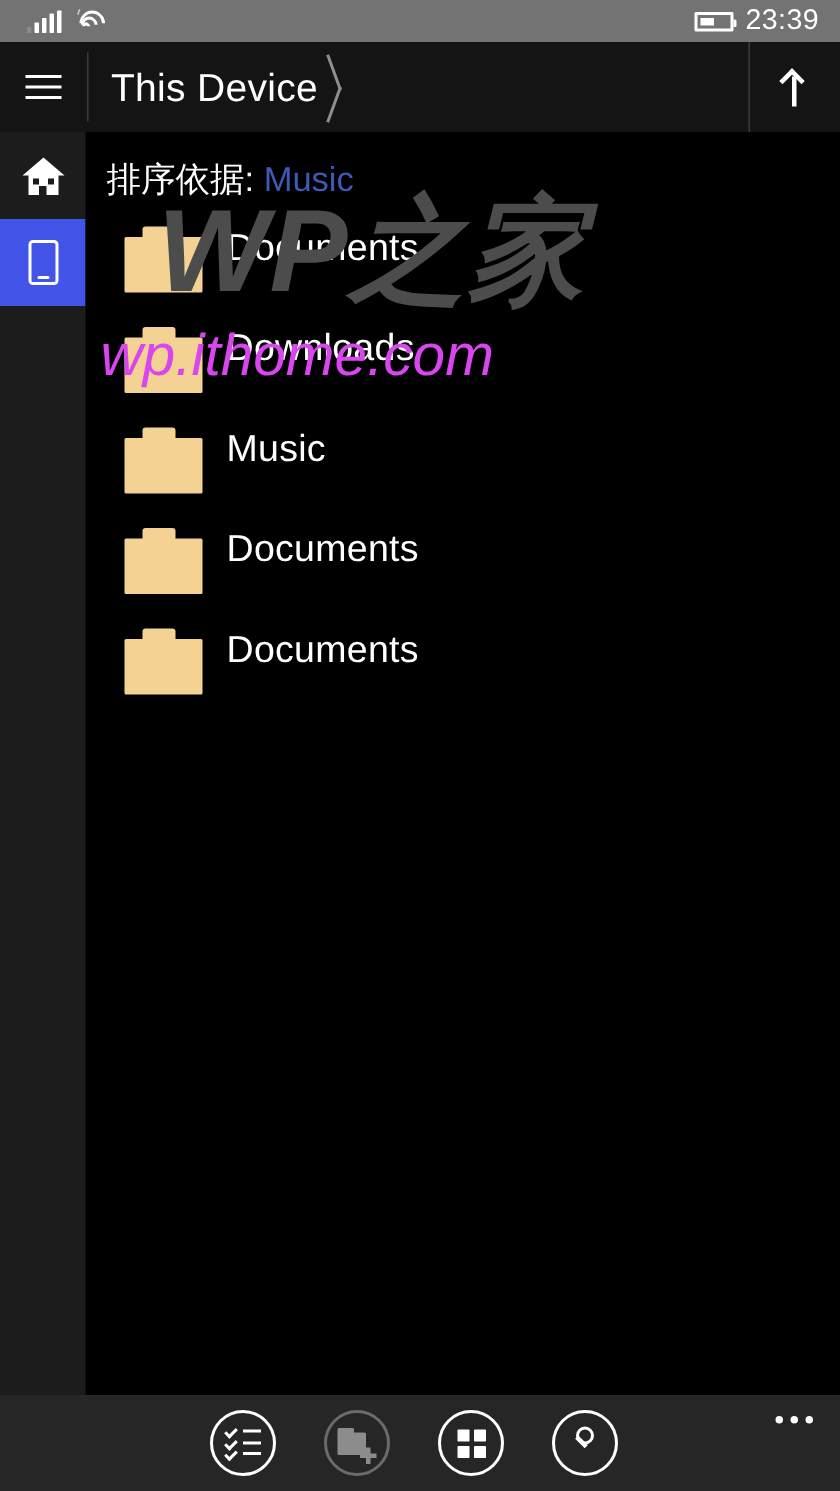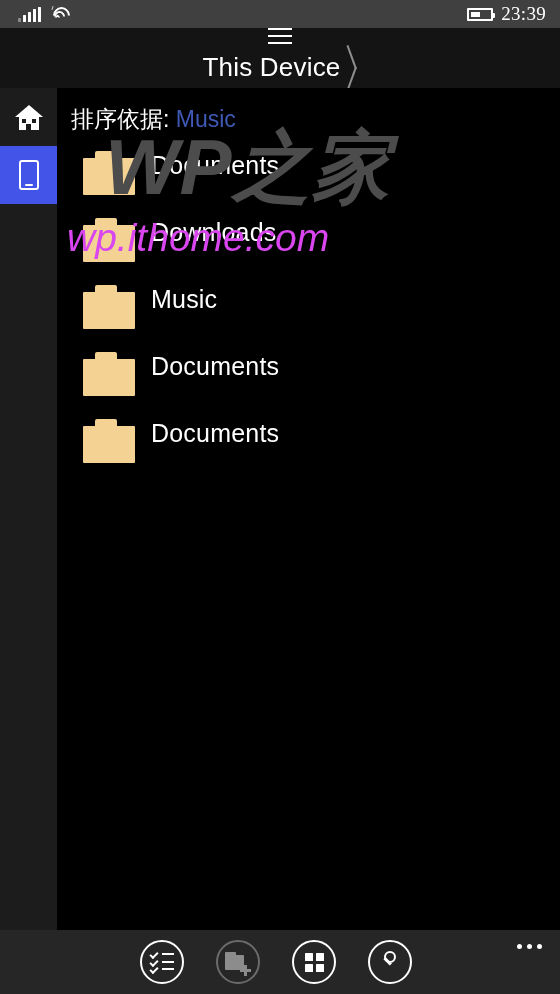--- a/index.html
+++ b/index.html
@@ -17,25 +17,24 @@
     width: 560px;
     height: 994px;
     background: #262626;
   }
 
   
   .status-bar {
     position: absolute;
     top: 0; left: 0;
     width: 560px; height: 28px;
-    background: #404040;
+    background: #737373;
     display: flex;
     align-items: center;
     padding: 0 14px 0 18px;
-    font-family: Liberation Serif, serif;
   }
   .status-left { display: flex; align-items: flex-end; gap: 9px; }
   .status-right { margin-left: auto; display: flex; align-items: center; gap: 8px; }
 
   .signal-bars { display: flex; align-items: flex-end; gap: 2px; height: 15px; }
   .signal-bars i {
     display: block; width: 3px; background: #ffffff; border-radius: 0.5px;
   }
   .signal-bars i.b1 { height: 4px;  background: #8a8a8a; }
   .signal-bars i.b2 { height: 7px; }
@@ -76,21 +75,20 @@
   .clock { color: #ffffff; font-size: 19px; letter-spacing: 0.3px; }
 
   
   .title-bar {
     position: absolute;
     top: 28px; left: 0;
     width: 560px; height: 60px;
     background: #141414;
     display: flex;
     align-items: center;
-    flex-direction: column;
   }
   .hamburger {
     width: 58px; height: 60px;
     display: flex; flex-direction: column; align-items: center; justify-content: center;
     gap: 5px; cursor: pointer;
   }
   .hamburger span { display: block; width: 24px; height: 2px; background: #ffffff; }
 
   .vdiv-left {
     width: 1px; height: 46px; background: #3a3a3a;

